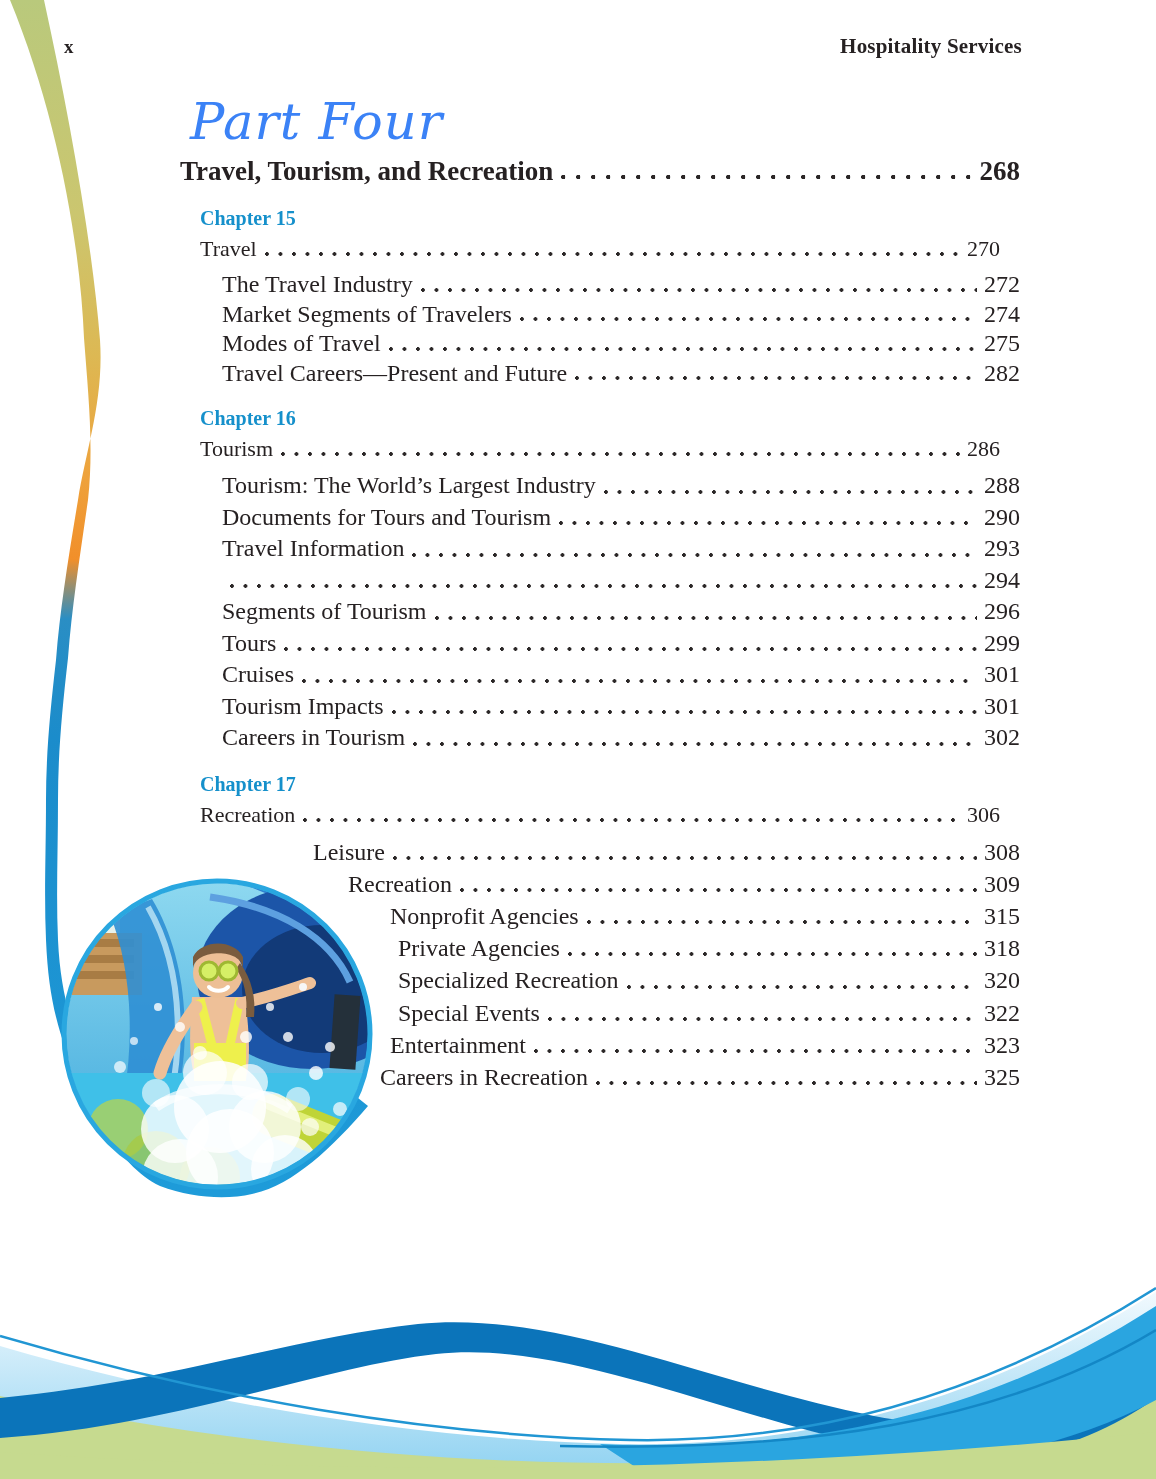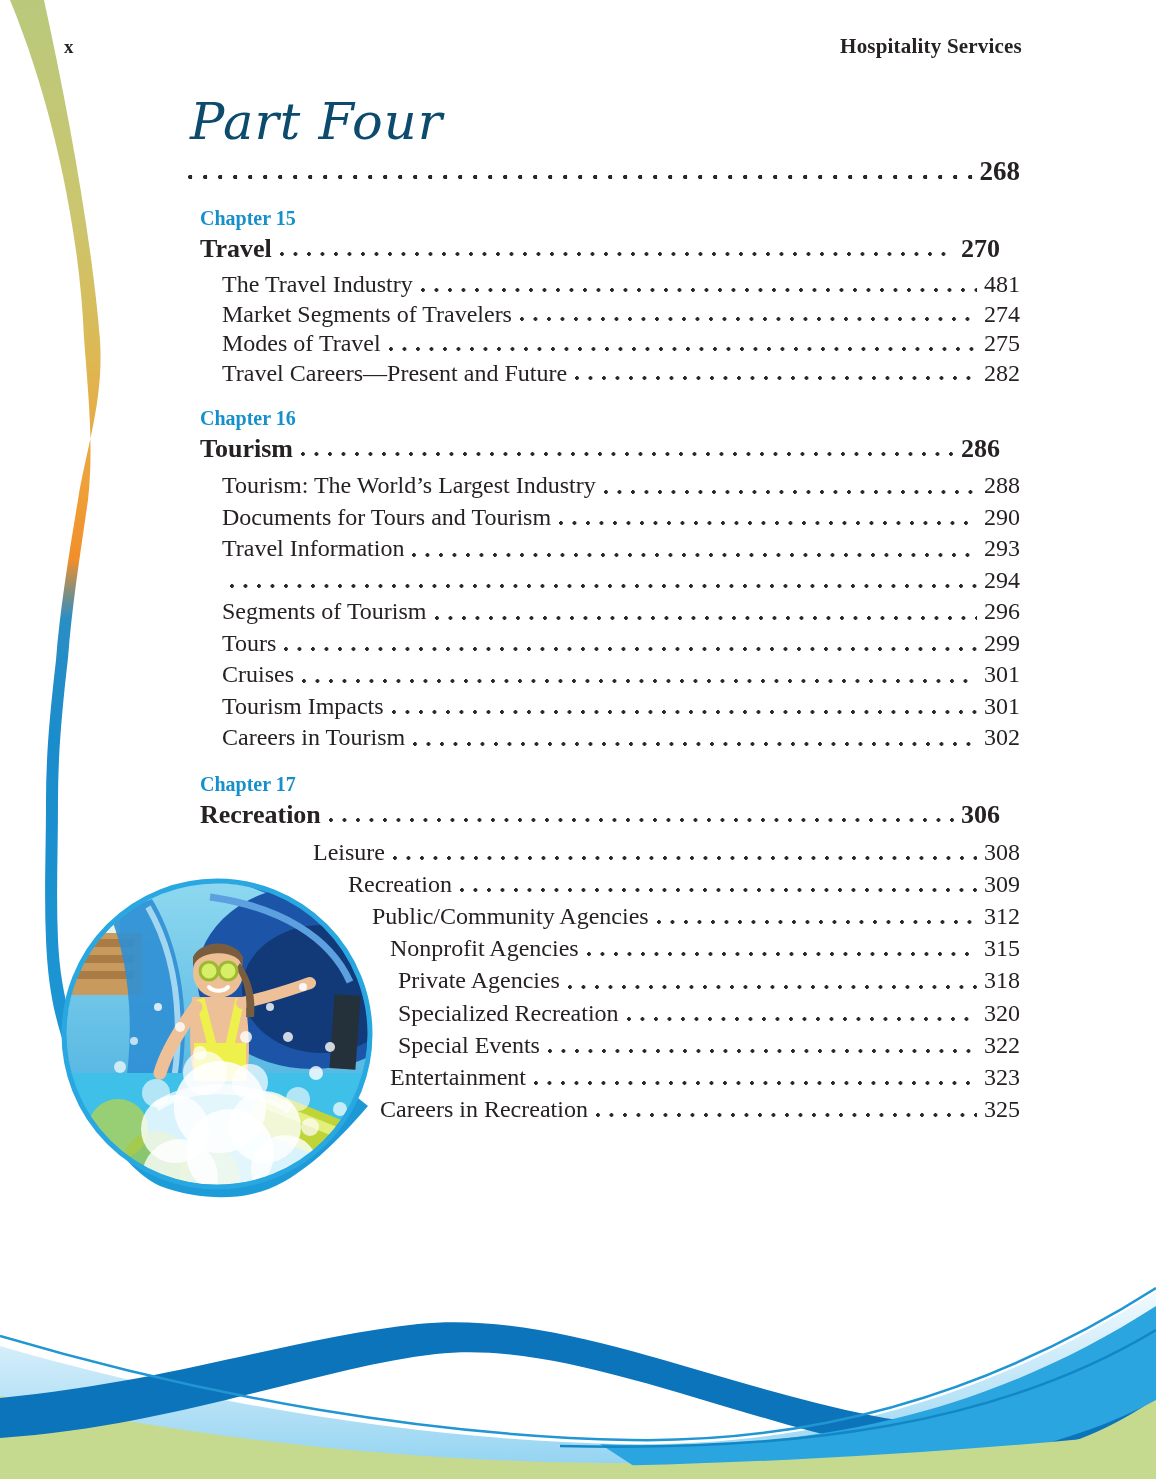--- a/index.html
+++ b/index.html
@@ -10,37 +10,37 @@
   }
   
   #decor{position:absolute;left:0;top:0;width:1156px;height:1479px;z-index:1;}
   #photo-wrap{position:absolute;left:60px;top:877px;width:314px;height:314px;z-index:2;}
   
   .folio{position:absolute;left:64px;top:36px;font-weight:bold;font-size:19px;z-index:4;}
   .running-head{position:absolute;right:134px;top:34px;font-weight:bold;font-size:21px;z-index:4;letter-spacing:.2px;}
   
   .content{position:absolute;left:180px;top:94px;width:840px;z-index:3;}
   .part-script{
-    font-style:italic;font-size:51px;line-height:56px;color:#0c4a6e;
+    font-style:italic;font-size:51px;line-height:56px;color:#3b82f6;
     margin:0 0 4px 10px;letter-spacing:1px;font-family:"DejaVu Serif",serif;
   }
   .row{display:flex;align-items:baseline;}
   .row .t{white-space:nowrap;}
   .row .p{white-space:nowrap;text-align:right;}
   .leader{
     flex:1;align-self:flex-end;height:9px;min-width:18px;
     margin:0 7px 5px 8px;
     background-image:radial-gradient(circle at 2px 4px,#2b2727 1.7px,rgba(0,0,0,0) 2.1px);
     background-size:13.5px 9px;background-repeat:repeat-x;background-position:left bottom;
   }
   .part-row{font-weight:bold;font-size:27px;line-height:34px;margin:4px 0 12px 0;}
   .part-row .leader{margin-bottom:6px;background-size:15px 9px;
     background-image:radial-gradient(circle at 2.2px 4px,#2b2727 2px,rgba(0,0,0,0) 2.4px);}
   .chapter-label{color:#1590cb;font-weight:bold;font-size:20px;line-height:24px;margin:18px 0 3px 20px;}
-  .chapter-title{font-weight:bold;font-size:26px;line-height:32px;margin:0 20px 5px 20px;}
+  .chapter-title{font-weight:normal;font-size:22px;line-height:32px;margin:0 20px 5px 20px;}
   .chapter-title .leader{margin-bottom:6px;}
   .entries{margin-left:42px;}
   .entries .row{font-size:24px;}
   .lh15 .row{line-height:29.5px;}
   .lh16 .row{line-height:31.5px;}
   .lh17 .row{line-height:32.2px;}
   .ch17-entries{margin-left:0;}
 </style>
 </head>
 <body>
@@ -183,36 +183,37 @@
 </div>
 
 <div class="folio">x</div>
 <div class="running-head">Hospitality Services</div>
 
 <div class="content">
 
   <div class="part-script">Part Four</div>
 
   <div class="row part-row">
+    <span class="t">Travel, Tourism, and Recreation</span>
     <span class="leader"></span>
     <span class="p">268</span>
   </div>
 
   <div>
     <div class="chapter-label">Chapter 15</div>
     <div class="row chapter-title">
       <span class="t">Travel</span>
       <span class="leader"></span>
       <span class="p">270</span>
     </div>
     <div class="entries lh15">
       <div class="row">
         <span class="t">The Travel Industry</span>
         <span class="leader"></span>
-        <span class="p">481</span>
+        <span class="p">272</span>
       </div>
       <div class="row">
         <span class="t">Market Segments of Travelers</span>
         <span class="leader"></span>
         <span class="p">274</span>
       </div>
       <div class="row">
         <span class="t">Modes of Travel</span>
         <span class="leader"></span>
         <span class="p">275</span>
@@ -291,25 +292,20 @@
       <div class="row" style="margin-left:133px">
         <span class="t">Leisure</span>
         <span class="leader"></span>
         <span class="p">308</span>
       </div>
       <div class="row" style="margin-left:168px">
         <span class="t">Recreation</span>
         <span class="leader"></span>
         <span class="p">309</span>
       </div>
-      <div class="row" style="margin-left:192px">
-        <span class="t">Public/Community Agencies</span>
-        <span class="leader"></span>
-        <span class="p">312</span>
-      </div>
       <div class="row" style="margin-left:210px">
         <span class="t">Nonprofit Agencies</span>
         <span class="leader"></span>
         <span class="p">315</span>
       </div>
       <div class="row" style="margin-left:218px">
         <span class="t">Private Agencies</span>
         <span class="leader"></span>
         <span class="p">318</span>
       </div>

